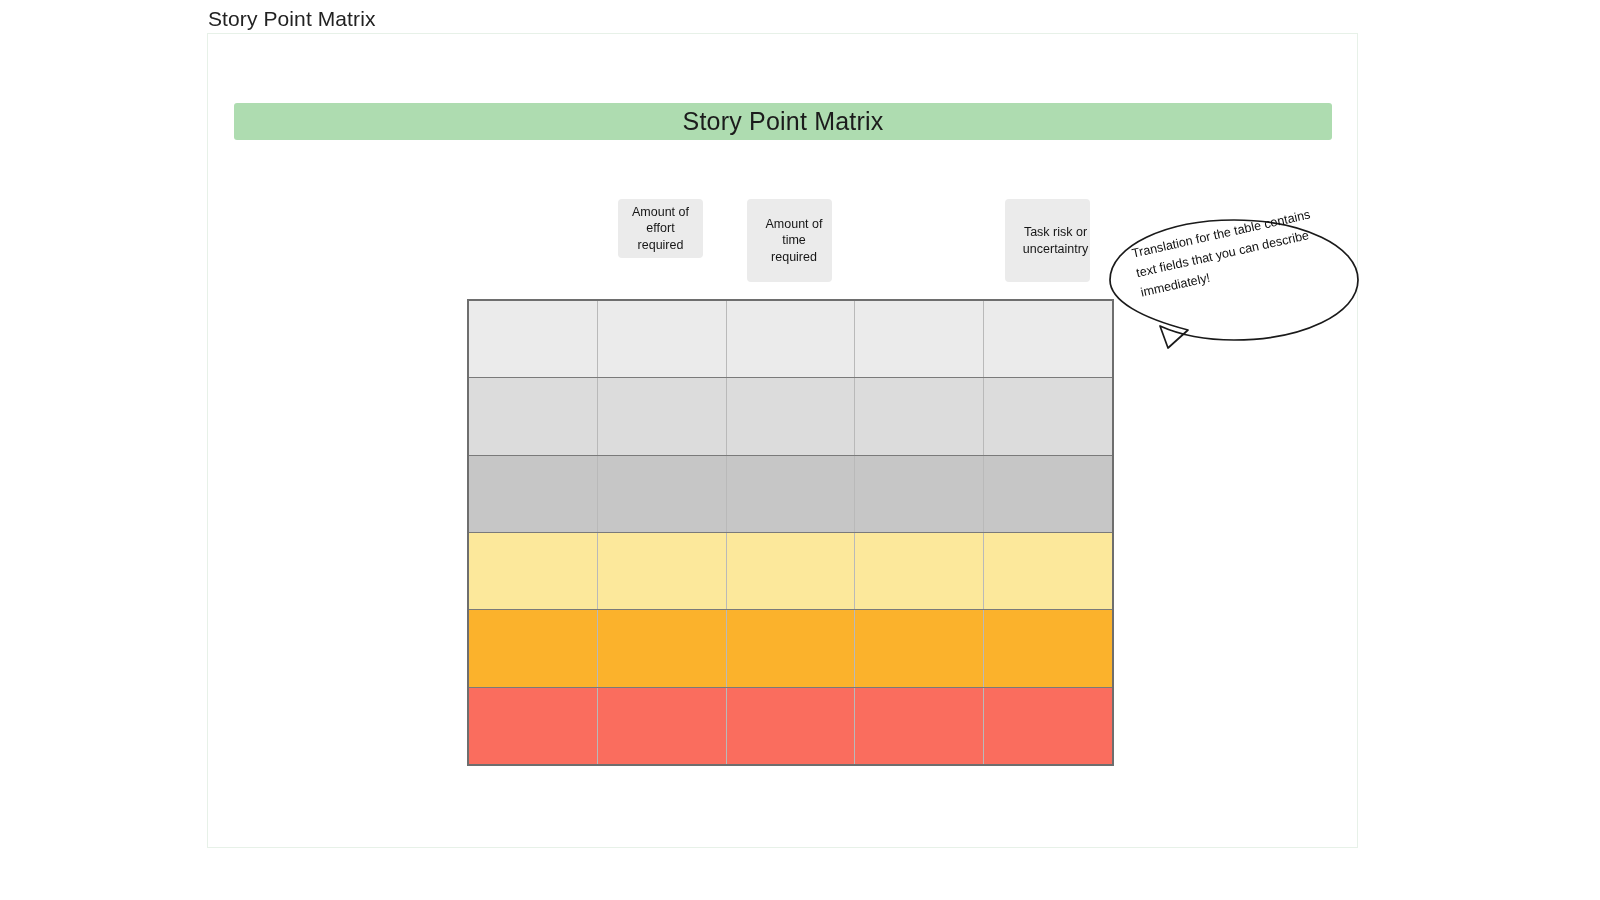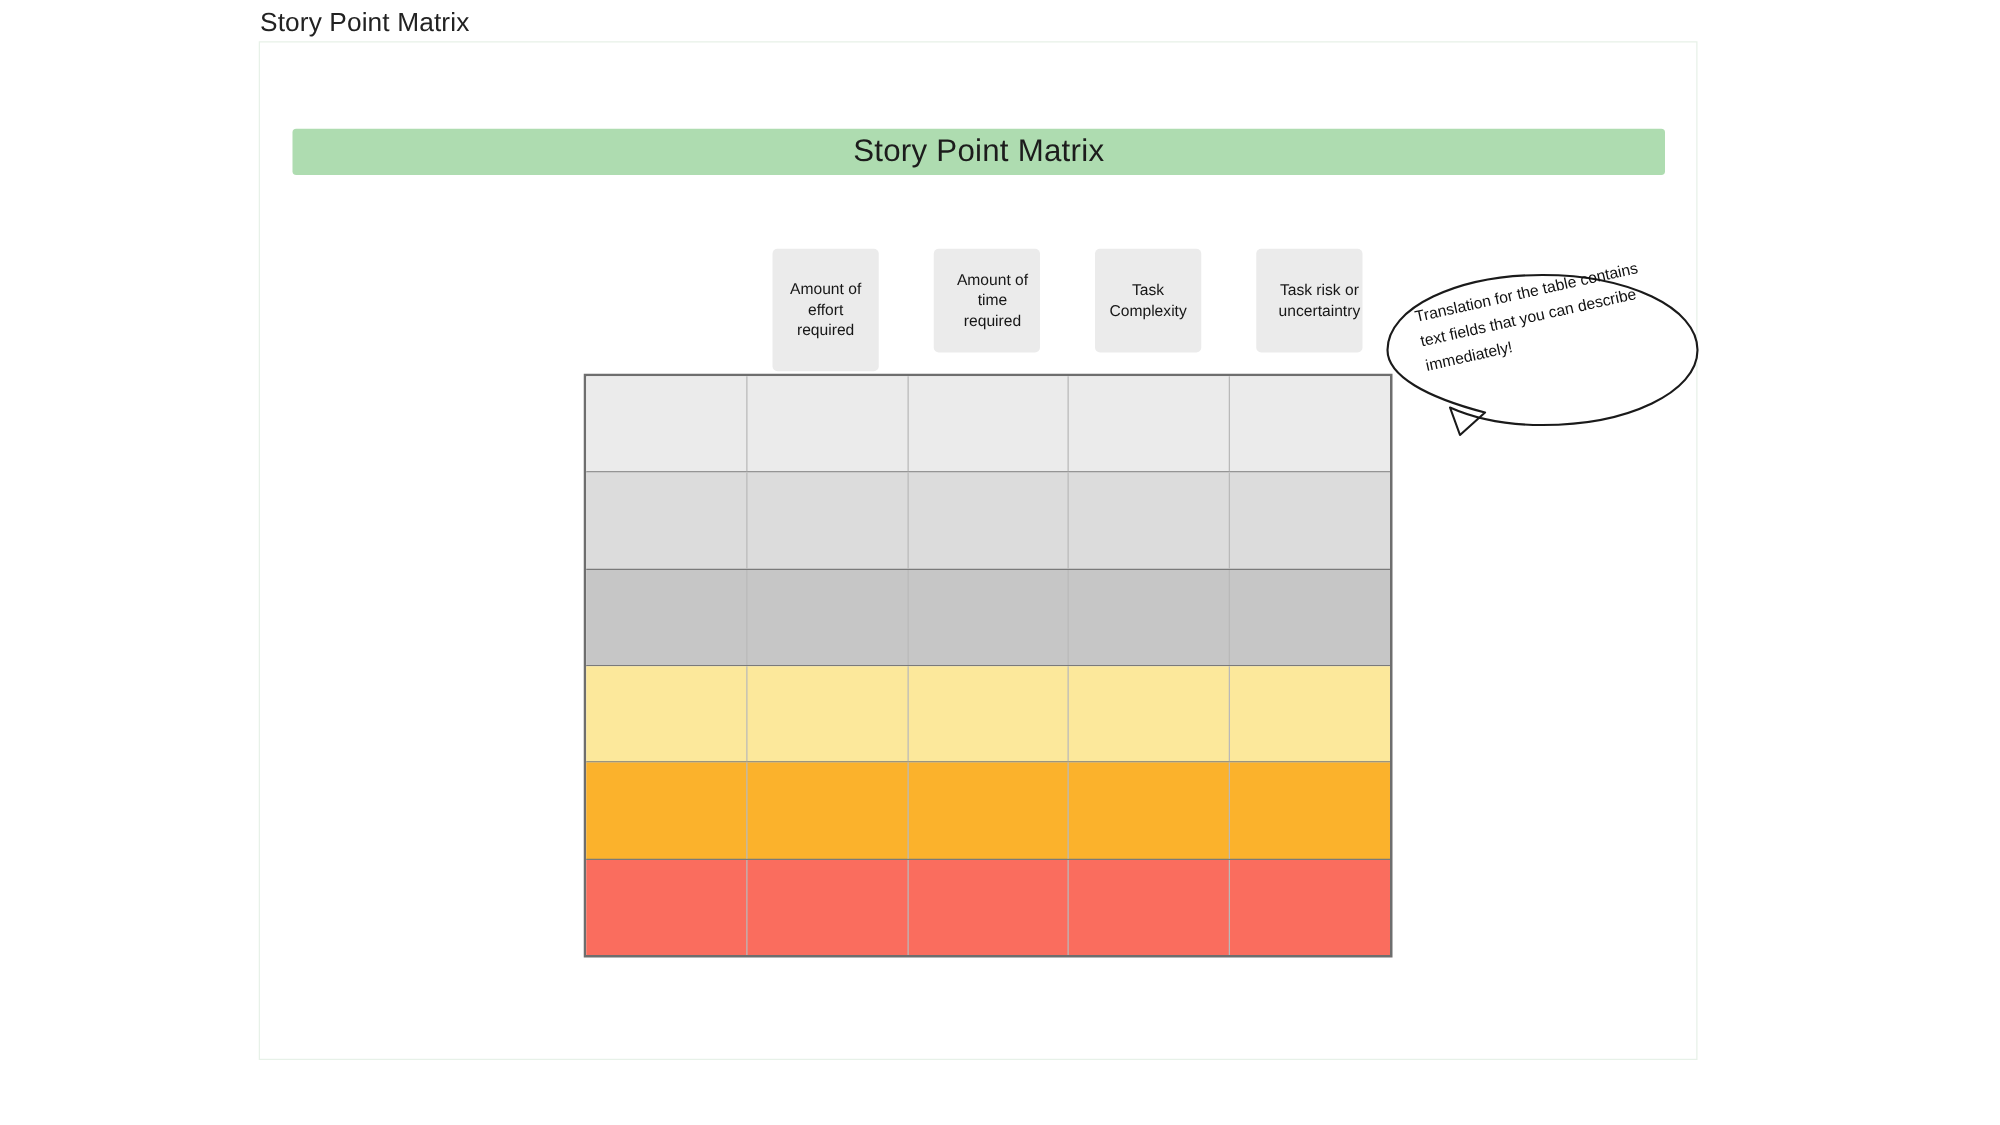--- a/index.html
+++ b/index.html
@@ -35,21 +35,21 @@
   }
   .hdr-chip{
     position:absolute;top:165px;
     background:#ebebeb;border-radius:4px;
     display:flex;align-items:center;justify-content:center;
     text-align:center;
     font-size:12.5px;line-height:16.5px;color:#161616;
     box-sizing:border-box;padding:2px 4px;
   }
   #hdr-0{left:282px;width:85px;height:83px;}
-  #hdr-1{left:410px;width:85px;height:98px;}
+  #hdr-1{left:410px;width:85px;height:59px;}
   #hdr-2{left:539px;width:85px;height:83px;padding-left:13px;}
   #hdr-3{left:668px;width:85px;height:83px;}
   #hdr-4{left:797px;width:85px;height:83px;padding-left:20px;}
 
   #matrix-table{
     position:absolute;left:259px;top:265px;
     width:647px;height:467px;
     border:2px solid #6e6e6e;
     box-sizing:border-box;
     display:flex;flex-direction:column;
@@ -91,23 +91,20 @@
 
     <div id="banner">
       <span id="banner-title">Story Point Matrix</span>
     </div>
 
     <div class="hdr-chip" id="hdr-1">
       <span>Amount of effort required</span>
     </div>
     <div class="hdr-chip" id="hdr-2">
       <span>Amount of time required</span>
-    </div>
-    <div class="hdr-chip" id="hdr-3">
-      <span>Task Complexity</span>
     </div>
     <div class="hdr-chip" id="hdr-4">
       <span>Task risk or uncertaintry</span>
     </div>
 
     <div id="matrix-table">
         <div class="matrix-row" style="background: rgb(235, 235, 235);">
           <div class="matrix-cell"></div>
           <div class="matrix-cell"></div>
           <div class="matrix-cell"></div>

